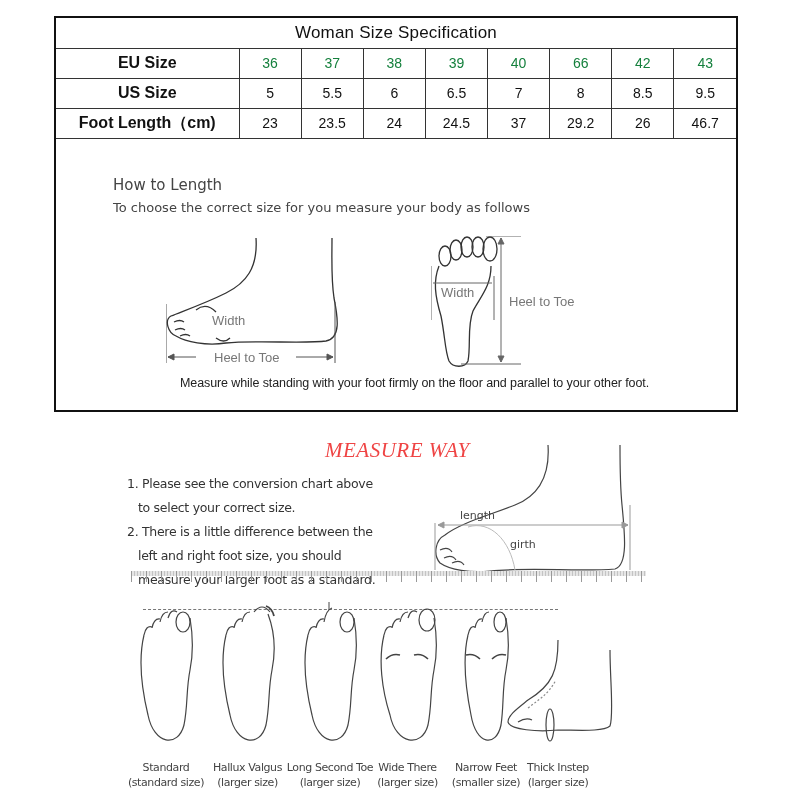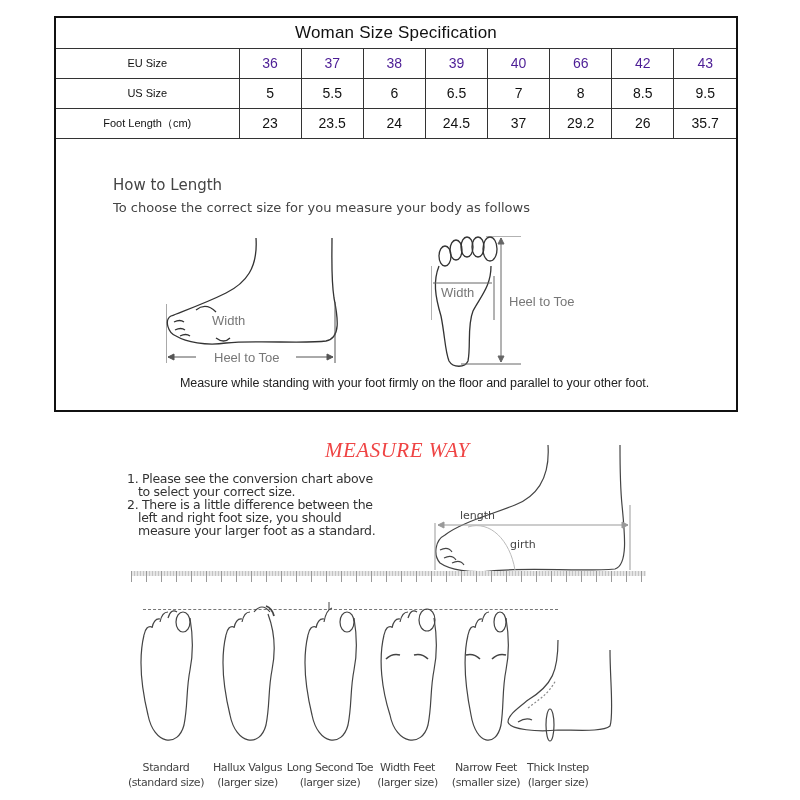--- a/index.html
+++ b/index.html
@@ -7,39 +7,39 @@
   body { position: relative; font-family: "Liberation Sans", sans-serif; color: #111; }
 
   
   .spec-box {
     position: absolute; left: 54px; top: 16px; width: 684px; height: 396px;
     border: 2px solid #111; background: #fff;
   }
   .spec-table { border-collapse: collapse; width: 100%; table-layout: fixed; }
   .spec-table td { border: 1px solid #333; text-align: center; vertical-align: middle; font-size: 14px; height: 30px; }
   .spec-table .title-cell { height: 30px; font-size: 17px; font-weight: normal; border-top: none; border-left: none; border-right: none; letter-spacing: 0.2px; }
-  .spec-table .row-label { font-weight: normal; font-size: 11px; border-left: none; }
+  .spec-table .row-label { font-weight: bold; font-size: 16px; border-left: none; }
   .spec-table td:last-child { border-right: none; }
-  .spec-table .eu { color: #4c1d95; }
+  .spec-table .eu { color: #15803d; }
   .spec-table col.label-col { width: 183px; }
 
   .howto { position: absolute; left: 0; top: 152px; width: 100%; height: 240px; }
   .howto-title { position: absolute; left: 57px; top: 6px; font-size: 15px; color: #444; font-family: "DejaVu Sans", sans-serif; font-weight: normal; }
   .howto-sub { position: absolute; left: 57px; top: 30px; font-size: 13px; color: #444; font-family: "DejaVu Sans", sans-serif; }
   .howto-note { position: absolute; left: 124px; top: 206px; font-size: 12.5px; color: #222; letter-spacing: -0.1px; }
   .side-foot-svg { position: absolute; left: 110px; top: 68px; }
   .sole-svg { position: absolute; left: 375px; top: 66px; }
   .lbl-grey { fill: #777; font-family: "Liberation Sans", sans-serif; font-size: 13px; }
 
   
   .mw-title {
     position: absolute; left: 325px; top: 438px; font-family: "Liberation Serif", serif;
     font-style: italic; font-size: 21px; letter-spacing: 0.5px; color: #ef4444;
   }
-  .mw-list { position: absolute; left: 127px; top: 472px; width: 260px; font-size: 12.5px; line-height: 13px; color: #333; font-family: "DejaVu Sans", sans-serif; list-style: none; letter-spacing: -0.3px; }
+  .mw-list { position: absolute; left: 127px; top: 472px; width: 260px; font-size: 12.5px; line-height: 24px; color: #333; font-family: "DejaVu Sans", sans-serif; list-style: none; letter-spacing: -0.3px; }
   .mw-list li { padding-left: 11px; text-indent: -11px; }
   .ruler { position: absolute; left: 131px; top: 571px; width: 515px; height: 12px; }
   .measure-foot-svg { position: absolute; left: 430px; top: 445px; }
 
   .feet-row { position: absolute; left: 120px; top: 600px; width: 560px; height: 195px; }
   .dotline { position: absolute; left: 23px; top: 9px; width: 415px; border-top: 1.5px dashed #777; }
   .foot-type { position: absolute; text-align: center; font-family: "DejaVu Sans", sans-serif; font-size: 11px; line-height: 15px; color: #444; letter-spacing: -0.4px; }
   .foot-type svg { display: block; margin: 0 auto; }
   .foot-cap { position: absolute; top: 160px; width: 100%; text-align: center; white-space: nowrap; }
 </style>
@@ -87,21 +87,21 @@
     </tr>
     <tr>
       <td class="row-label">Foot Length（cm)</td>
       <td>23</td>
       <td>23.5</td>
       <td>24</td>
       <td>24.5</td>
       <td>37</td>
       <td>29.2</td>
       <td>26</td>
-      <td>35.7</td>
+      <td>46.7</td>
     </tr>
   </tbody>
     </table>
 
   <div class="howto">
     <div class="howto-title">How to Length</div>
     <div class="howto-sub">To choose the correct size for you measure your body as follows</div>
 
     <svg class="side-foot-svg" width="240" height="130" viewBox="0 0 240 130">
       <g fill="none" stroke="#333" stroke-width="1.3">
@@ -232,21 +232,21 @@
   <div class="foot-type" style="left:245px; width:85px; height:195px;">
     <svg width="60" height="150" viewBox="0 0 60 150">
       <g fill="none" stroke="#444" stroke-width="1.2">
         <path d="M6 35 C0 60 4 90 12 115 C18 145 44 148 50 125 C54 105 52 90 56 70 C60 50 58 30 56 18"></path>
         <ellipse cx="49" cy="20" rx="8" ry="11"></ellipse>
         <path d="M6 35 q2 -10 8 -8 M14 28 q2 -10 8 -9 M22 22 q2 -10 8 -10 M30 18 q3 -10 9 -6"></path>
         <path d="M22 55 q-8 -2 -14 4 M36 55 q8 -2 14 4" stroke-width="1.6"></path>
       </g>
     </svg>
     <div class="foot-cap">
-        <div>Width Feet</div>
+        <div>Wide There</div>
         <div>(larger size)</div>
       </div>
   </div>
 
   <div class="foot-type" style="left:320px; width:92px; height:195px;">
     <svg width="60" height="150" viewBox="0 0 60 150">
       <g fill="none" stroke="#444" stroke-width="1.2">
         <path d="M12 35 C6 60 10 90 15 115 C20 145 40 148 45 125 C48 105 46 90 50 70 C54 50 52 30 50 18"></path>
         <ellipse cx="44" cy="22" rx="6" ry="10"></ellipse>
         <path d="M12 35 q2 -10 7 -8 M19 28 q2 -10 7 -9 M26 22 q2 -10 7 -10"></path>

